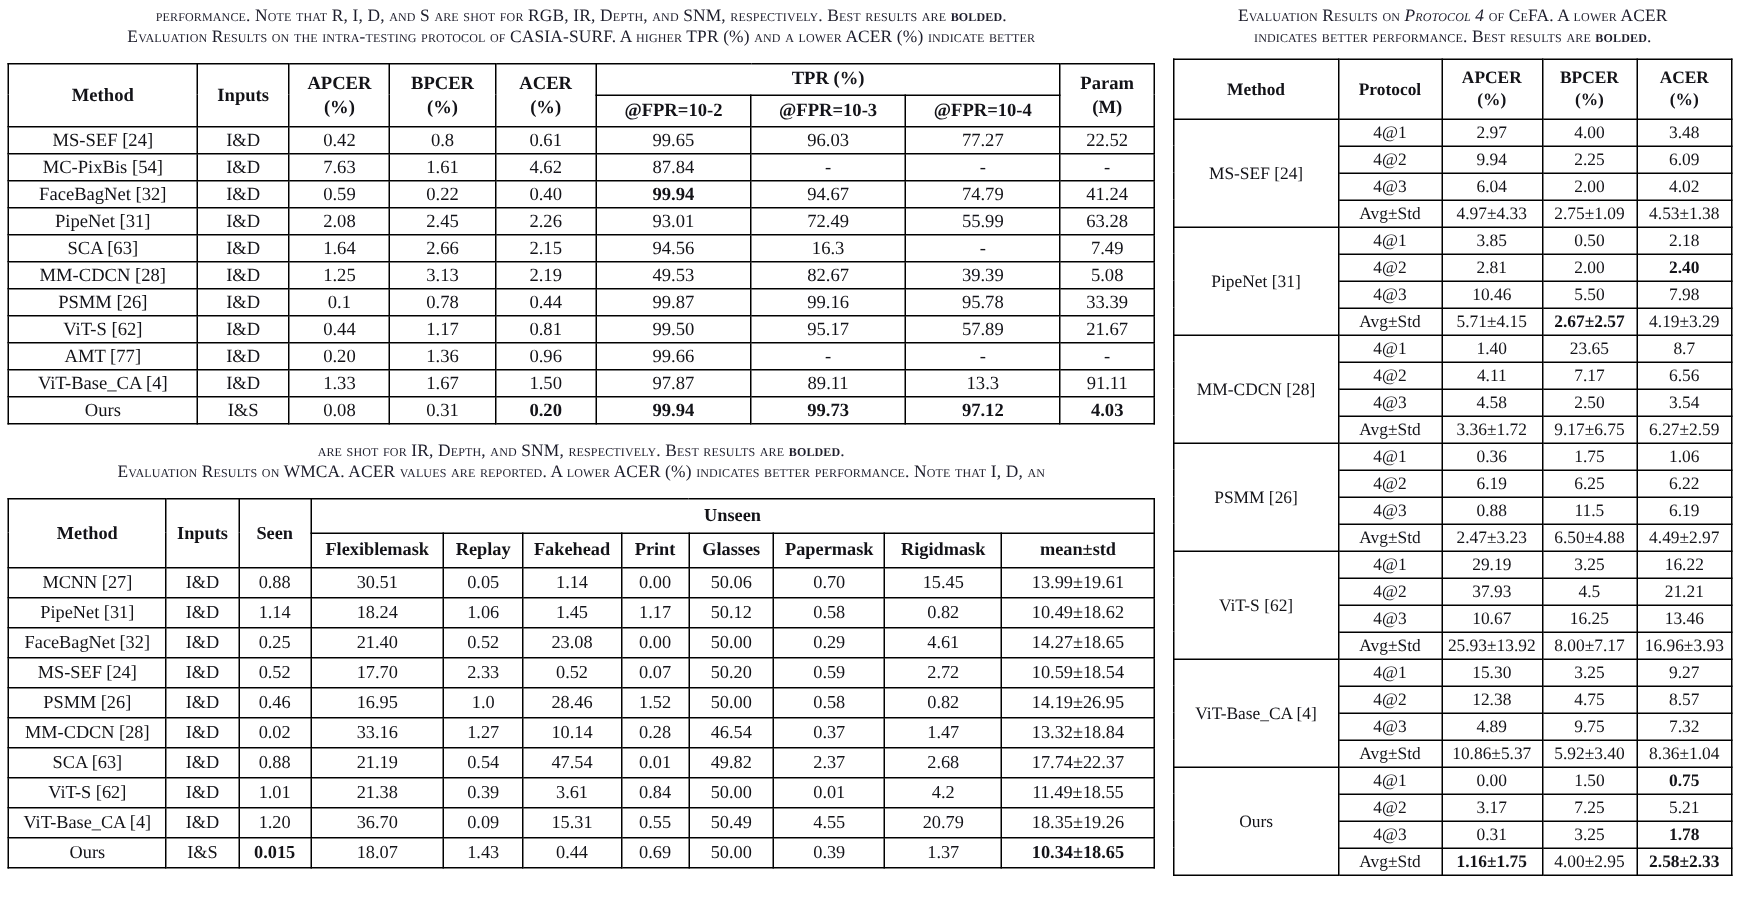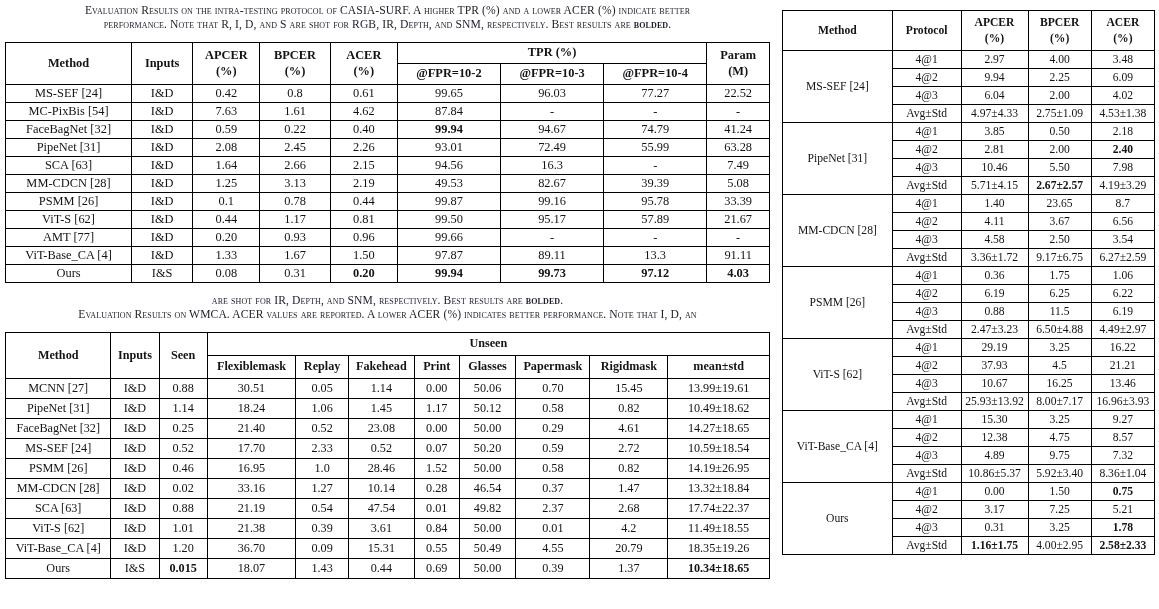--- a/index.html
+++ b/index.html
@@ -64,22 +64,22 @@
   .t3 thead tr { height: 40px; }
   .t3 tbody tr { height: 18px; }
 </style>
 </head>
 <body>
 
 <div class="page">
 
   <div class="col-left">
     <div class="caption">
+        <div><span>performance. Note that R, I, D, and S are shot for RGB, IR, Depth, and SNM, respectively. Best results are </span><span class="b">bolded</span><span>.</span></div>
         <div><span>Evaluation Results on the intra-testing protocol of CASIA-SURF. A higher TPR (%) and a lower ACER (%) indicate better</span></div>
-        <div><span>performance. Note that R, I, D, and S are shot for RGB, IR, Depth, and SNM, respectively. Best results are </span><span class="b">bolded</span><span>.</span></div>
       </div>
     <table class="t1">
         <colgroup>
           <col style="width: 16.5%;">
           <col style="width: 8%;">
           <col style="width: 8.8%;">
           <col style="width: 9.2%;">
           <col style="width: 8.8%;">
           <col style="width: 13.5%;">
           <col style="width: 13.5%;">
@@ -200,21 +200,21 @@
             <td>0.81</td>
             <td>99.50</td>
             <td>95.17</td>
             <td>57.89</td>
             <td>21.67</td>
           </tr>
           <tr>
             <td>AMT [77]</td>
             <td>I&amp;D</td>
             <td>0.20</td>
-            <td>0.93</td>
+            <td>1.36</td>
             <td>0.96</td>
             <td>99.66</td>
             <td>-</td>
             <td>-</td>
             <td>-</td>
           </tr>
           <tr>
             <td>ViT-Base_CA [4]</td>
             <td>I&amp;D</td>
             <td>1.33</td>
@@ -404,20 +404,24 @@
             <td>50.00</td>
             <td>0.39</td>
             <td>1.37</td>
             <td class="b">10.34±18.65</td>
           </tr>
         </tbody>
       </table>
   </div>
 
   <div class="col-right">
+    <div class="caption">
+        <div><span>Evaluation Results on </span><span class="i">Protocol 4</span><span> of CeFA. A lower ACER</span></div>
+        <div><span>indicates better performance. Best results are </span><span class="b">bolded</span><span>.</span></div>
+      </div>
     <table class="t3">
         <colgroup>
           <col style="width: 29.5%;">
           <col style="width: 18.5%;">
           <col style="width: 18%;">
           <col style="width: 17%;">
           <col style="width: 17%;">
         </colgroup>
         <thead>
           <tr>
@@ -491,21 +495,21 @@
           <tr>
             <td rowspan="4">MM-CDCN [28]</td>
             <td>4@1</td>
             <td>1.40</td>
             <td>23.65</td>
             <td>8.7</td>
           </tr>
           <tr>
             <td>4@2</td>
             <td>4.11</td>
-            <td>3.67</td>
+            <td>7.17</td>
             <td>6.56</td>
           </tr>
           <tr>
             <td>4@3</td>
             <td>4.58</td>
             <td>2.50</td>
             <td>3.54</td>
           </tr>
           <tr>
             <td>Avg±Std</td>

